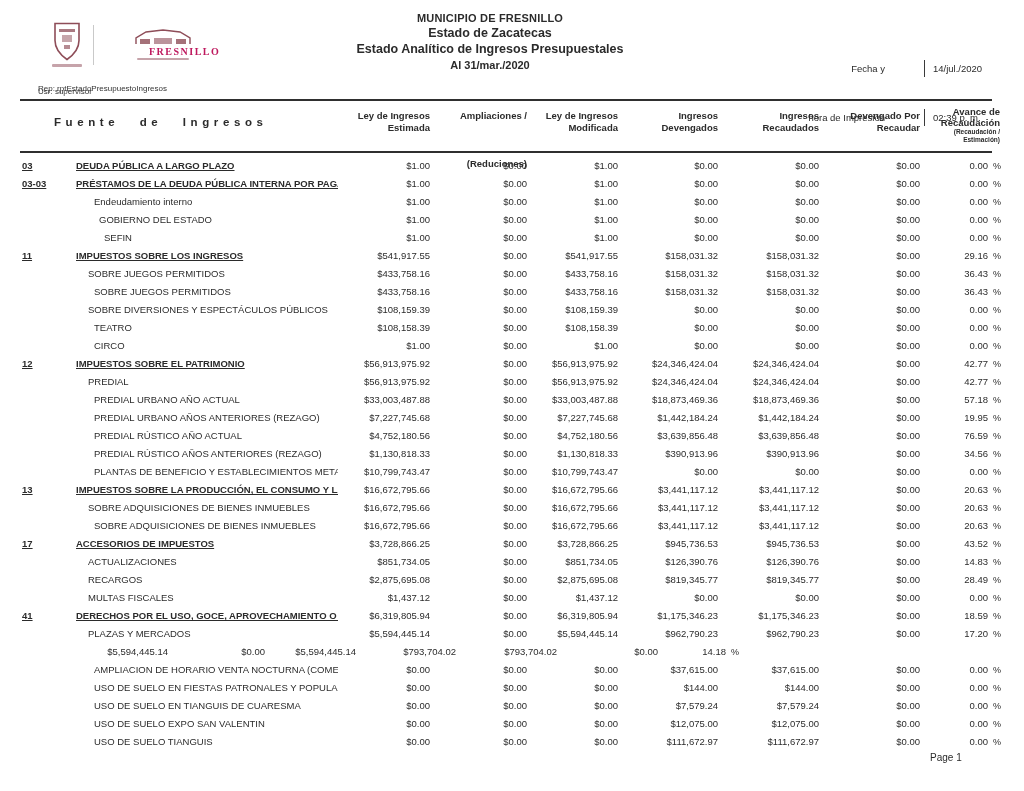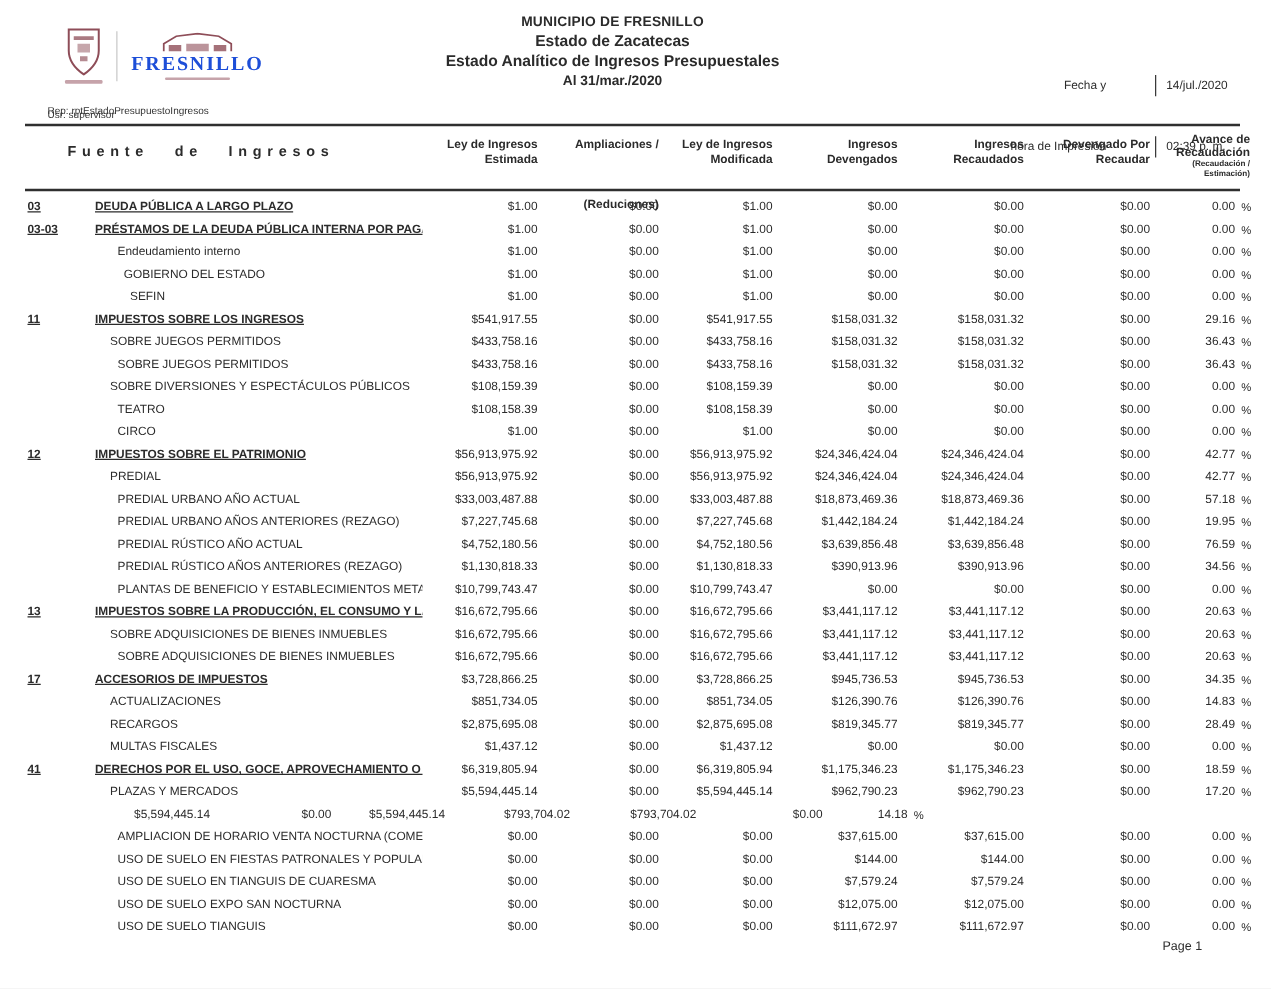--- a/index.html
+++ b/index.html
@@ -9,21 +9,21 @@
     font-family:"Liberation Sans", sans-serif; color:#2b2b2b; overflow:hidden;
     margin:0 auto;
   }
   
   .logo-block { position:absolute; left:52px; top:22px; display:flex; align-items:center; gap:11px; }
   .crest { display:flex; flex-direction:column; align-items:center; gap:2px; }
   .crest-caption, .brand-caption { background:#a8727c; opacity:.65; height:3px; border-radius:1px; }
   .crest-caption { width:30px; }
   .logo-divider { width:1px; height:40px; background:#c9c9c9; }
   .brand { display:flex; flex-direction:column; align-items:center; gap:1px; }
-  .brand-word { font-family:"Liberation Serif", serif; font-size:16px; letter-spacing:1.5px; color:#1d4ed8; font-weight:bold; }
+  .brand-word { font-family:"Liberation Serif", serif; font-size:10px; letter-spacing:1.5px; color:#be185d; font-weight:bold;margin-left:44px; }
   .brand-caption { width:52px; height:2px; }
   .title-block { position:absolute; left:0; top:12px; width:980px; text-align:center; }
   .title-block .t1 { font-size:11px; font-weight:bold; letter-spacing:.2px; }
   .title-block .t2 { font-size:12.5px; font-weight:bold; margin-top:2px; }
   .title-block .t3 { font-size:12.5px; font-weight:bold; margin-top:2px; }
   .title-block .t4 { font-size:11px; font-weight:bold; margin-top:3px; }
   .print-info { position:absolute; top:60px; right:30px; display:grid; grid-template-columns:auto auto; font-size:9.5px;gap:32px; }
   .print-info .lbl { text-align:right; padding-right:7px; line-height:17px; }
   .print-info .val { border-left:1.5px solid #3a3a3a; padding-left:8px; line-height:17px; min-width:70px; }
   .sys-text { position:absolute; left:38px; font-size:8px; color:#333; white-space:nowrap; }
@@ -397,21 +397,21 @@
     </div>
       <div class="trow section">
       <div class="c-code">17</div>
       <div class="c-name">ACCESORIOS DE IMPUESTOS</div>
       <div class="c-m c-est">$3,728,866.25</div>
       <div class="c-m c-amp">$0.00</div>
       <div class="c-m c-mod">$3,728,866.25</div>
       <div class="c-m c-dev">$945,736.53</div>
       <div class="c-m c-rec">$945,736.53</div>
       <div class="c-m c-por">$0.00</div>
-      <div class="c-ava">34.35</div>
+      <div class="c-ava">43.52</div>
       <div class="c-sym">%</div>
     </div>
       <div class="trow">
       <div class="c-code"></div>
       <div class="c-name lv1">ACTUALIZACIONES</div>
       <div class="c-m c-est">$851,734.05</div>
       <div class="c-m c-amp">$0.00</div>
       <div class="c-m c-mod">$851,734.05</div>
       <div class="c-m c-dev">$126,390.76</div>
       <div class="c-m c-rec">$126,390.76</div>
@@ -509,21 +509,21 @@
       <div class="c-m c-amp">$0.00</div>
       <div class="c-m c-mod">$0.00</div>
       <div class="c-m c-dev">$7,579.24</div>
       <div class="c-m c-rec">$7,579.24</div>
       <div class="c-m c-por">$0.00</div>
       <div class="c-ava">0.00</div>
       <div class="c-sym">%</div>
     </div>
       <div class="trow">
       <div class="c-code"></div>
-      <div class="c-name lv2">USO DE SUELO EXPO SAN NOCTURNA</div>
+      <div class="c-name lv2">USO DE SUELO EXPO SAN VALENTIN</div>
       <div class="c-m c-est">$0.00</div>
       <div class="c-m c-amp">$0.00</div>
       <div class="c-m c-mod">$0.00</div>
       <div class="c-m c-dev">$12,075.00</div>
       <div class="c-m c-rec">$12,075.00</div>
       <div class="c-m c-por">$0.00</div>
       <div class="c-ava">0.00</div>
       <div class="c-sym">%</div>
     </div>
       <div class="trow">

